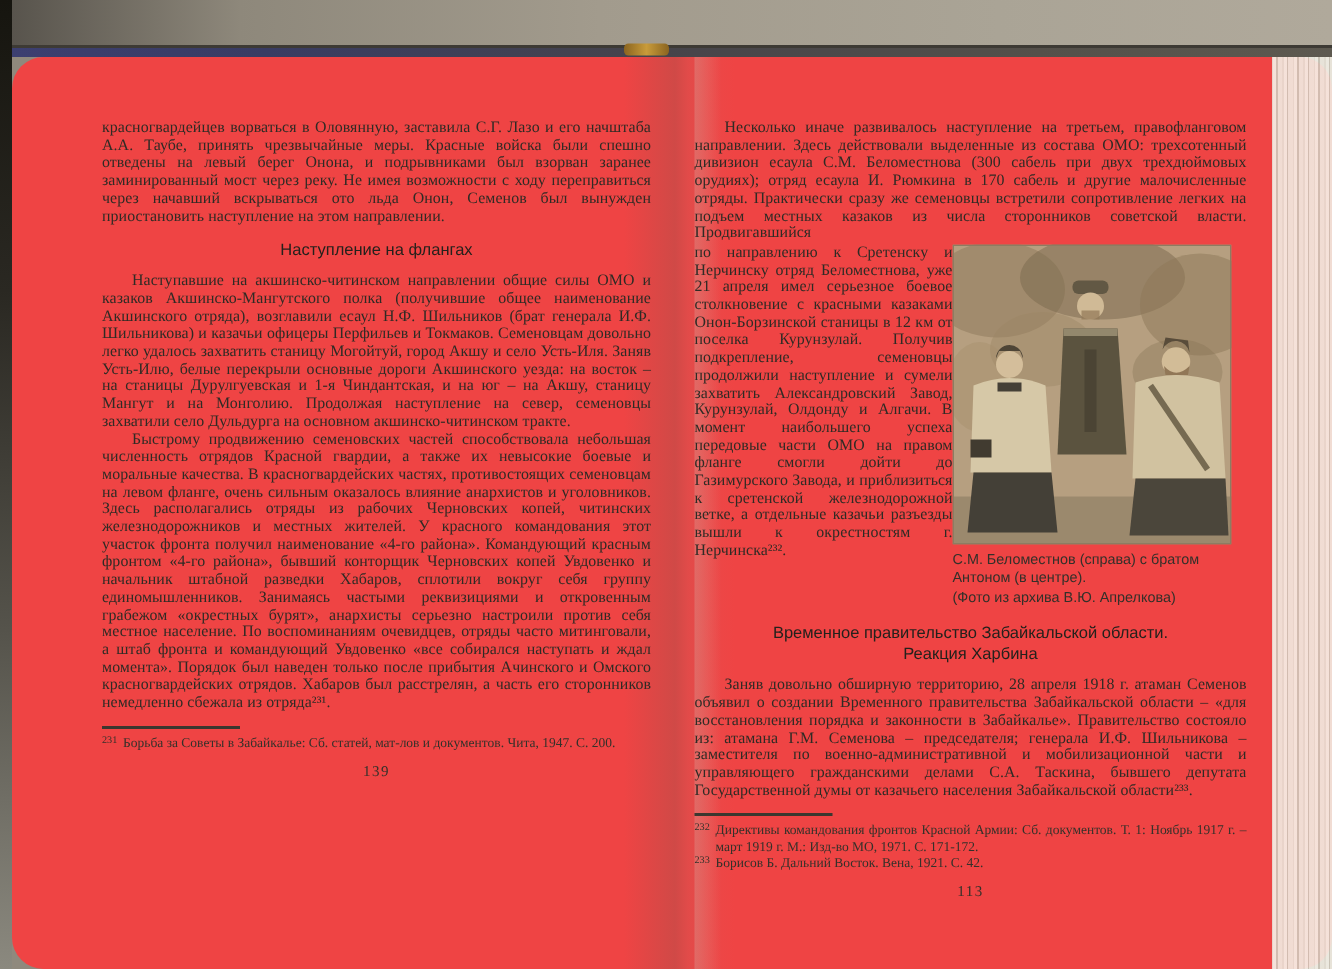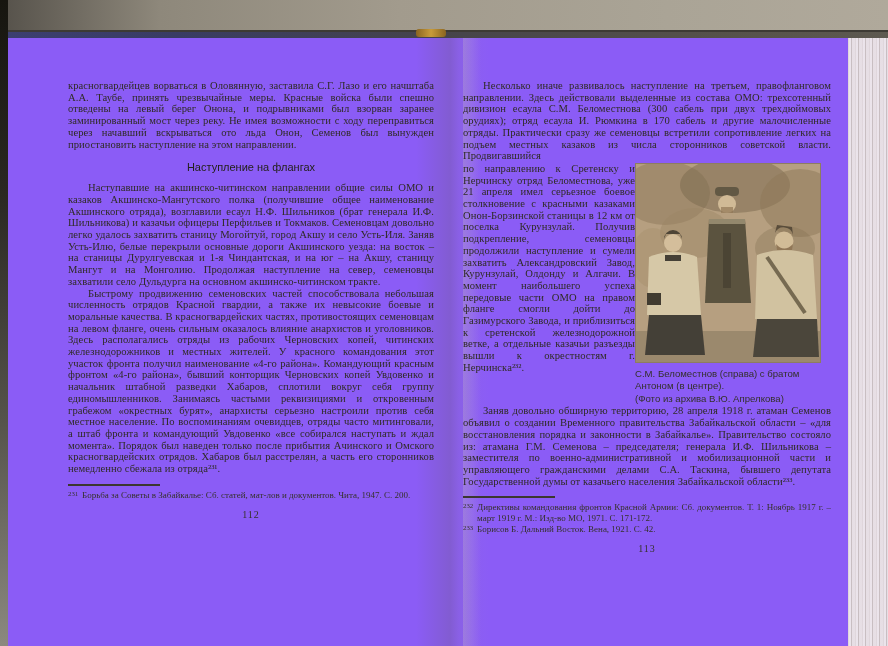--- a/index.html
+++ b/index.html
@@ -27,21 +27,22 @@
     background:linear-gradient(180deg,#16150f 0%,#2a2822 30%,#55534b 65%,#8b897f 100%);
   }
   
   .headband{
     position:absolute;left:416px;top:29px;width:30px;height:8px;border-radius:3px;
     background:linear-gradient(90deg,#8a6420,#c89b3a 50%,#8a6420);
   }
 
   .book{
     position:absolute;left:8px;top:38px;width:880px;height:608px;
-    background:#8b5cf6;
+    background:#ef4444;
+    border-radius:21px;
   }
   
   .gutter{
     position:absolute;left:408px;top:0;width:74px;height:608px;
     background:linear-gradient(90deg,rgba(120,112,98,0) 0%,rgba(98,92,80,0.22) 46%,rgba(130,124,112,0.12) 58%,rgba(160,154,142,0.05) 75%,rgba(160,154,142,0) 100%);
   }
   
   .fore-edge{
     position:absolute;right:0;top:0;width:40px;height:608px;
     background:repeating-linear-gradient(90deg,
@@ -113,21 +114,21 @@
         <p class="body-text indent">Быстрому продвижению семеновских частей способствовала небольшая численность отрядов Красной гвардии, а также их невысокие боевые и моральные качества. В красногвардейских частях, противостоящих семеновцам на левом фланге, очень сильным оказалось влияние анархистов и уголовников. Здесь располагались отряды из рабочих Черновских копей, читинских железнодорожников и местных жителей. У красного командования этот участок фронта получил наименование «4-го района». Командующий красным фронтом «4-го района», бывший конторщик Черновских копей Увдовенко и начальник штабной разведки Хабаров, сплотили вокруг себя группу единомышленников. Занимаясь частыми реквизициями и откровенным грабежом «окрестных бурят», анархисты серьезно настроили против себя местное население. По воспоминаниям очевидцев, отряды часто митинговали, а штаб фронта и командующий Увдовенко «все собирался наступать и ждал момента». Порядок был наведен только после прибытия Ачинского и Омского красногвардейских отрядов. Хабаров был расстрелян, а часть его сторонников немедленно сбежала из отряда²³¹.</p>
 
         <div class="footnote-block">
           <div class="footnote-rule"></div>
           <div class="footnote">
             <span class="fn-marker">231</span>
             <span>Борьба за Советы в Забайкалье: Сб. статей, мат-лов и документов. Чита, 1947. С. 200.</span>
           </div>
         </div>
 
-        <div class="page-number">112</div>
+        <div class="page-number">139</div>
       </div>
     </div>
 
     <div class="page page-right">
       <div class="page-inner">
         <p class="body-text indent">Несколько иначе развивалось наступление на третьем, правофланговом направлении. Здесь действовали выделенные из состава ОМО: трехсотенный дивизион есаула С.М. Беломестнова (300 сабель при двух трехдюймовых орудиях); отряд есаула И. Рюмкина в 170 сабель и другие малочисленные отряды. Практически сразу же семеновцы встретили сопротивление легких на подъем местных казаков из числа сторонников советской власти. Продвигавшийся</p>
 
         <div class="media-row">
           <div class="media-text">
             <p class="body-text">по направлению к Сретенску и Нерчинску отряд Беломестнова, уже 21 апреля имел серьезное боевое столкновение с красными казаками Онон-Борзинской станицы в 12 км от поселка Курунзулай. Получив подкрепление, семеновцы продолжили наступление и сумели захватить Александровский Завод, Курунзулай, Олдонду и Алгачи. В момент наибольшего успеха передовые части ОМО на правом фланге смогли дойти до Газимурского Завода, и приблизиться к сретенской железнодорожной ветке, а отдельные казачьи разъезды вышли к окрестностям г. Нерчинска²³².</p>
@@ -167,20 +168,22 @@
 
               <rect x="0" y="0" width="186" height="200" fill="#c8b190" opacity="0.12"></rect>
               <rect x="0.5" y="0.5" width="185" height="199" fill="none" stroke="#8d7c62" stroke-width="1"></rect>
             </svg>
             <div class="photo-caption">С.М. Беломестнов (справа) с братом
 Антоном (в центре).
 (Фото из архива В.Ю. Апрелкова)</div>
           </div>
         </div>
 
+        <h2 class="heading">Временное правительство Забайкальской области.
+Реакция Харбина</h2>
 
         <p class="body-text indent">Заняв довольно обширную территорию, 28 апреля 1918 г. атаман Семенов объявил о создании Временного правительства Забайкальской области – «для восстановления порядка и законности в Забайкалье». Правительство состояло из: атамана Г.М. Семенова – председателя; генерала И.Ф. Шильникова – заместителя по военно-административной и мобилизационной части и управляющего гражданскими делами С.А. Таскина, бывшего депутата Государственной думы от казачьего населения Забайкальской области²³³.</p>
 
         <div class="footnote-block">
           <div class="footnote-rule"></div>
           <div class="footnote">
             <span class="fn-marker">232</span>
             <span>Директивы командования фронтов Красной Армии: Сб. документов. Т. 1: Ноябрь 1917 г. – март 1919 г. М.: Изд-во МО, 1971. С. 171-172.</span>
           </div>
           <div class="footnote">

